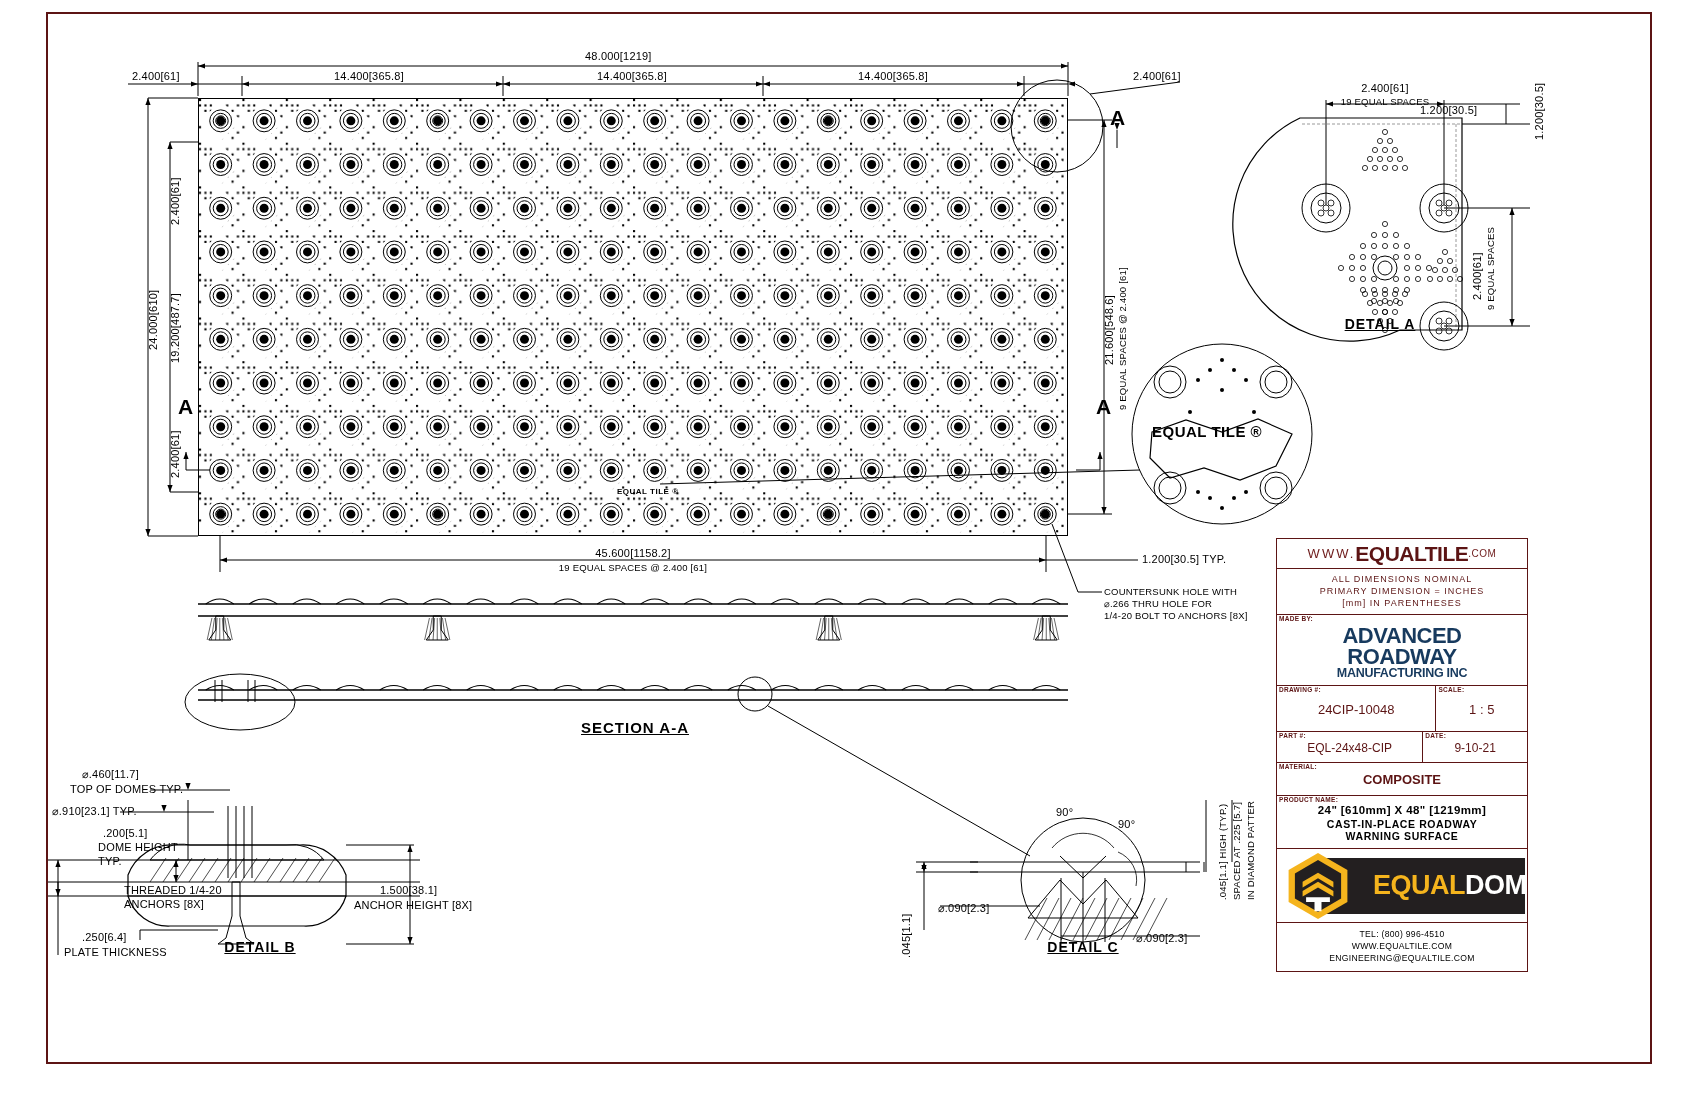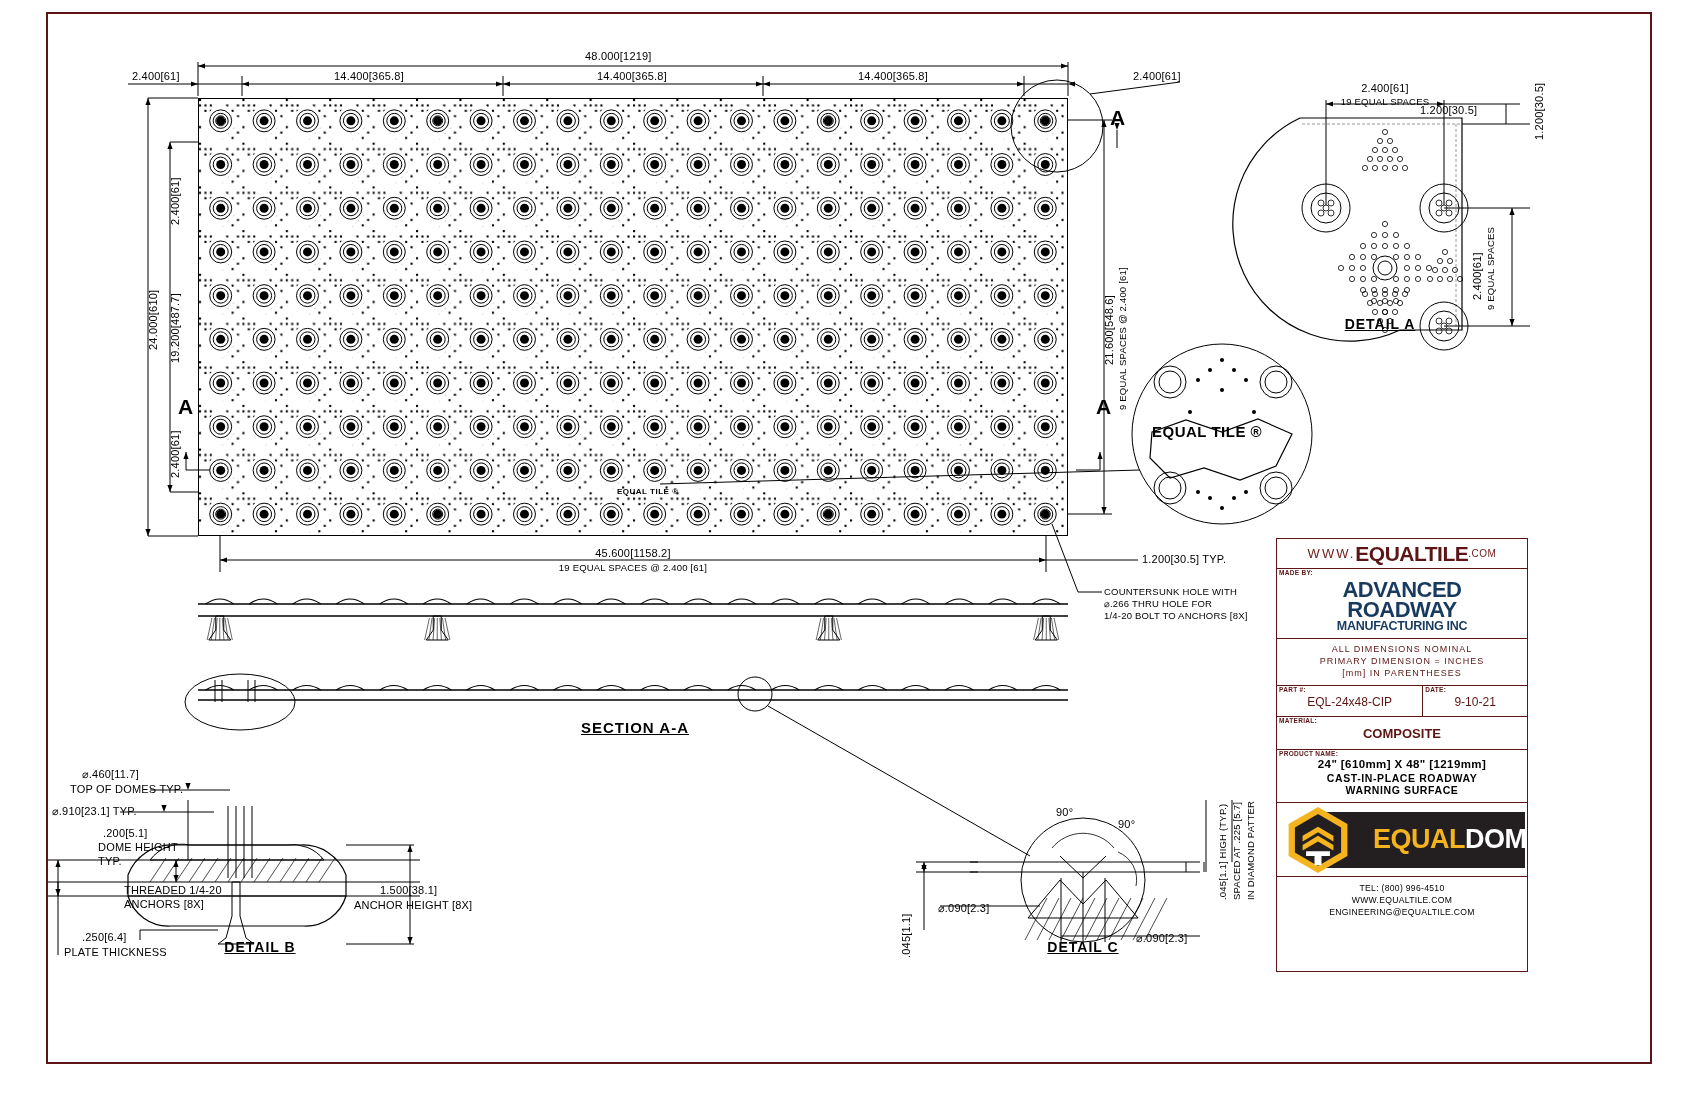--- a/index.html
+++ b/index.html
@@ -1449,34 +1449,44 @@
 
   <div id="titleblock">
 
     <div class="url-row">
       <span class="url-www">WWW.</span>
         <span class="url-main">EQUALTILE</span>
         <span class="url-com">.COM</span>
     </div>
 
     <div class="tbrow">
+      <div class="notes" style="white-space:pre-line;">ALL DIMENSIONS NOMINAL
+PRIMARY DIMENSION = INCHES
+[mm] IN PARENTHESES</div>
+    </div>
+
+    <div class="tbrow">
       <div class="tbcap">MADE BY:</div>
       <div class="brand">
         <div class="b1">ADVANCED</div>
         <div class="b2">ROADWAY</div>
         <div class="b3">MANUFACTURING INC</div>
       </div>
     </div>
 
-    <div class="tbrow">
-      <div class="notes" style="white-space:pre-line;">ALL DIMENSIONS NOMINAL
-PRIMARY DIMENSION = INCHES
-[mm] IN PARENTHESES</div>
+    <div class="tbrow split" style="height:46px;">
+      <div style="flex:1.75;">
+        <div class="tbcap">DRAWING #:</div>
+        <div class="tbval" style="font-size:13px; padding-top:9px;">24CIP-10048</div>
+      </div>
+      <div style="flex:1;">
+        <div class="tbcap">SCALE:</div>
+        <div class="tbval" style="font-size:13px; padding-top:9px;">1 : 5</div>
+      </div>
     </div>
-
 
     <div class="tbrow split" style="height:31px;">
       <div style="flex:1.4;">
         <div class="tbcap">PART #:</div>
         <div class="tbval" style="font-size:12px; padding-top:2px;">EQL-24x48-CIP</div>
       </div>
       <div style="flex:1;">
         <div class="tbcap">DATE:</div>
         <div class="tbval" style="font-size:12px; padding-top:2px;">9-10-21</div>
       </div>

